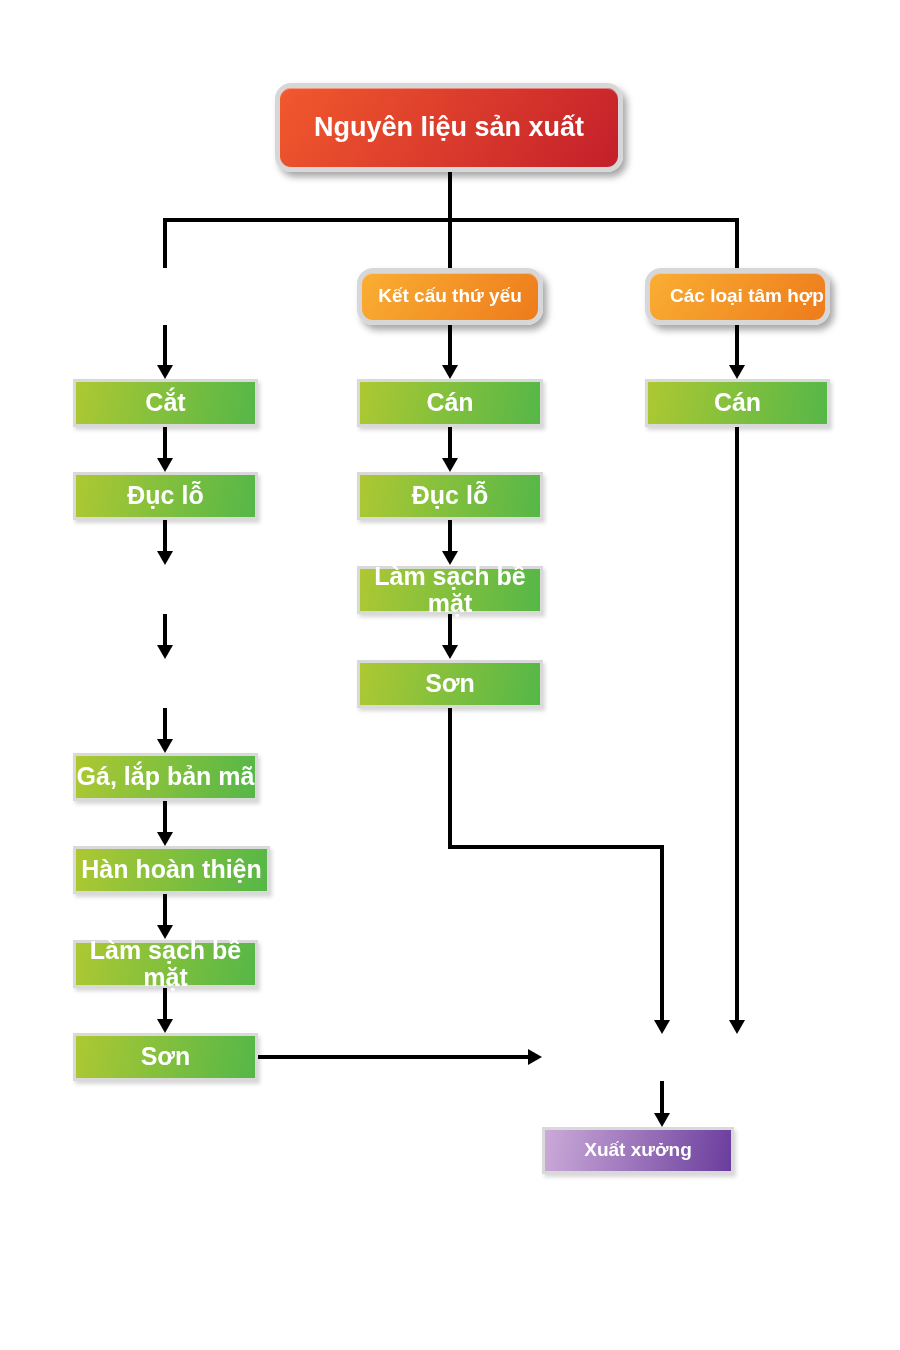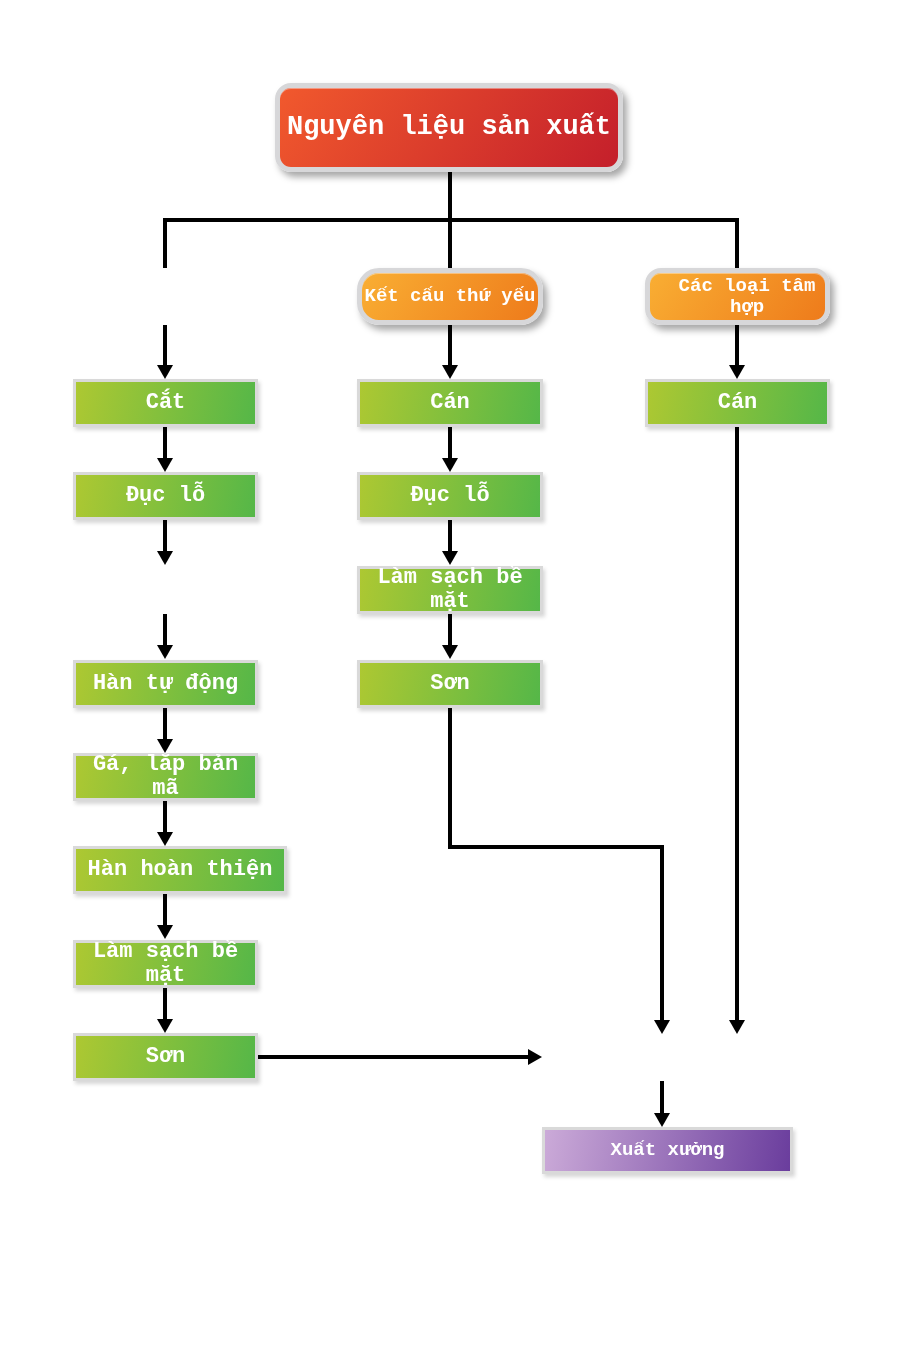--- a/index.html
+++ b/index.html
@@ -2,33 +2,33 @@
 <html style="--root-start: #f1592d; --root-end: #c41f2b; --branch-start: #f9ae33; --branch-end: #ee7b1b; --step-start: #adc832; --step-end: #55b748; --qc-start: #1cb6e9; --qc-end: #0e77c5; --out-start: #cbaad8; --out-end: #6a3d9d; --line: #000000;"><head>
 <meta charset="utf-8">
 <style>
   html,body{margin:0;padding:0;background:#ffffff;}
   .canvas{
     position:relative;width:900px;height:1350px;background:#ffffff;
     font-family:"Liberation Sans",sans-serif;overflow:hidden;
   }
   .node{
     position:absolute;display:flex;align-items:center;justify-content:center;
-    color:#ffffff;font-weight:bold;box-sizing:border-box;text-align:center;line-height:1.1;font-family:Liberation Mono, monospace;
+    color:#ffffff;font-weight:bold;box-sizing:border-box;text-align:center;line-height:1.1;
   }
   .rounded{
     border:5px solid #d7d7d9;border-radius:16px;
     box-shadow:4px 5px 7px rgba(0,0,0,.35), inset 0 1px 0 rgba(255,255,255,.4);
   }
   .flat{
     border:3px solid #d9d9d9;
     box-shadow:2px 3px 4px rgba(0,0,0,.16);
   }
   .root{background:linear-gradient(125deg,var(--root-start),var(--root-end));font-size:27px;}
   .branch{background:linear-gradient(125deg,var(--branch-start),var(--branch-end));font-size:19px;}
-  .step{background:linear-gradient(100deg,var(--step-start),var(--step-end));font-size:22px;}
+  .step{background:linear-gradient(100deg,var(--step-start),var(--step-end));font-size:25px;}
   .qc{background:linear-gradient(100deg,var(--qc-start),var(--qc-end));font-size:19px;}
   .out{background:linear-gradient(100deg,var(--out-start),var(--out-end));font-size:19px;}
   .line{position:absolute;background:var(--line);}
   .ah-down{
     position:absolute;width:0;height:0;
     border-left:8px solid transparent;border-right:8px solid transparent;
     border-top:14px solid var(--line);
   }
   .ah-right{
     position:absolute;width:0;height:0;
@@ -42,35 +42,34 @@
 <div class="canvas">
 
   <div class="node rounded root" style="left:275px;top:83px;width:348px;height:89px;">Nguyên liệu sản xuất</div>
 
   <div class="line" style="left:448px;top:172px;width:4px;height:46px;"></div>
   <div class="line" style="left:163px;top:218px;width:576px;height:4px;"></div>
   <div class="line" style="left:163px;top:218px;width:4px;height:50px;"></div>
   <div class="line" style="left:448px;top:218px;width:4px;height:50px;"></div>
   <div class="line" style="left:735px;top:218px;width:4px;height:50px;"></div>
 
-  <div class="node rounded branch" style="left:357px;top:268px;width:186px;height:57px;border-radius:22px;">Kết cấu thứ yếu</div>
+  <div class="node rounded branch" style="left:357px;top:268px;width:186px;height:57px;">Kết cấu thứ yếu</div>
   <div class="node rounded branch" style="left:645px;top:268px;width:185px;height:57px;padding-left:19px;">Các loại tâm hợp</div>
 
   <div class="line" style="left:163px;top:325px;width:4px;height:40px;"></div>
   <div class="ah-down" style="left:157px;top:365px;"></div>
   <div class="line" style="left:448px;top:325px;width:4px;height:40px;"></div>
   <div class="ah-down" style="left:442px;top:365px;"></div>
   <div class="line" style="left:735px;top:325px;width:4px;height:40px;"></div>
   <div class="ah-down" style="left:729px;top:365px;"></div>
 
   <div class="node flat step" style="left:73px;top:379px;width:185px;height:48px;">Cắt</div>
   <div class="node flat step" style="left:73px;top:472px;width:185px;height:48px;">Đục lỗ</div>
-  <div class="node flat step" style="left:73px;top:660px;width:185px;height:48px;">Hàn tự động</div>
   <div class="node flat step" style="left:73px;top:753px;width:185px;height:48px;">Gá, lắp bản mã</div>
-  <div class="node flat step" style="left:73px;top:846px;width:214px;height:48px;">Hàn hoàn thiện</div>
+  <div class="node flat step" style="left:73px;top:846px;width:197px;height:48px;">Hàn hoàn thiện</div>
   <div class="node flat step" style="left:73px;top:940px;width:185px;height:48px;">Làm sạch bề mặt</div>
   <div class="node flat step" style="left:73px;top:1033px;width:185px;height:48px;">Sơn</div>
 
   <div class="line" style="left:163px;top:427px;width:4px;height:31px;"></div>
   <div class="ah-down" style="left:157px;top:458px;"></div>
   <div class="line" style="left:163px;top:520px;width:4px;height:31px;"></div>
   <div class="ah-down" style="left:157px;top:551px;"></div>
   <div class="line" style="left:163px;top:614px;width:4px;height:31px;"></div>
   <div class="ah-down" style="left:157px;top:645px;"></div>
   <div class="line" style="left:163px;top:708px;width:4px;height:31px;"></div>
@@ -104,15 +103,15 @@
   <div class="line" style="left:735px;top:427px;width:4px;height:593px;"></div>
   <div class="ah-down" style="left:729px;top:1020px;"></div>
 
   <div class="line" style="left:258px;top:1055px;width:270px;height:4px;"></div>
   <div class="ah-right" style="left:528px;top:1049px;"></div>
 
 
   <div class="line" style="left:660px;top:1081px;width:4px;height:32px;"></div>
   <div class="ah-down" style="left:654px;top:1113px;"></div>
 
-  <div class="node flat out" style="left:542px;top:1127px;width:251px;height:47px;">Xuất xưởng</div>
+  <div class="node flat out" style="left:542px;top:1127px;width:192px;height:47px;">Xuất xưởng</div>
 
 </div>
 
 </body></html>

